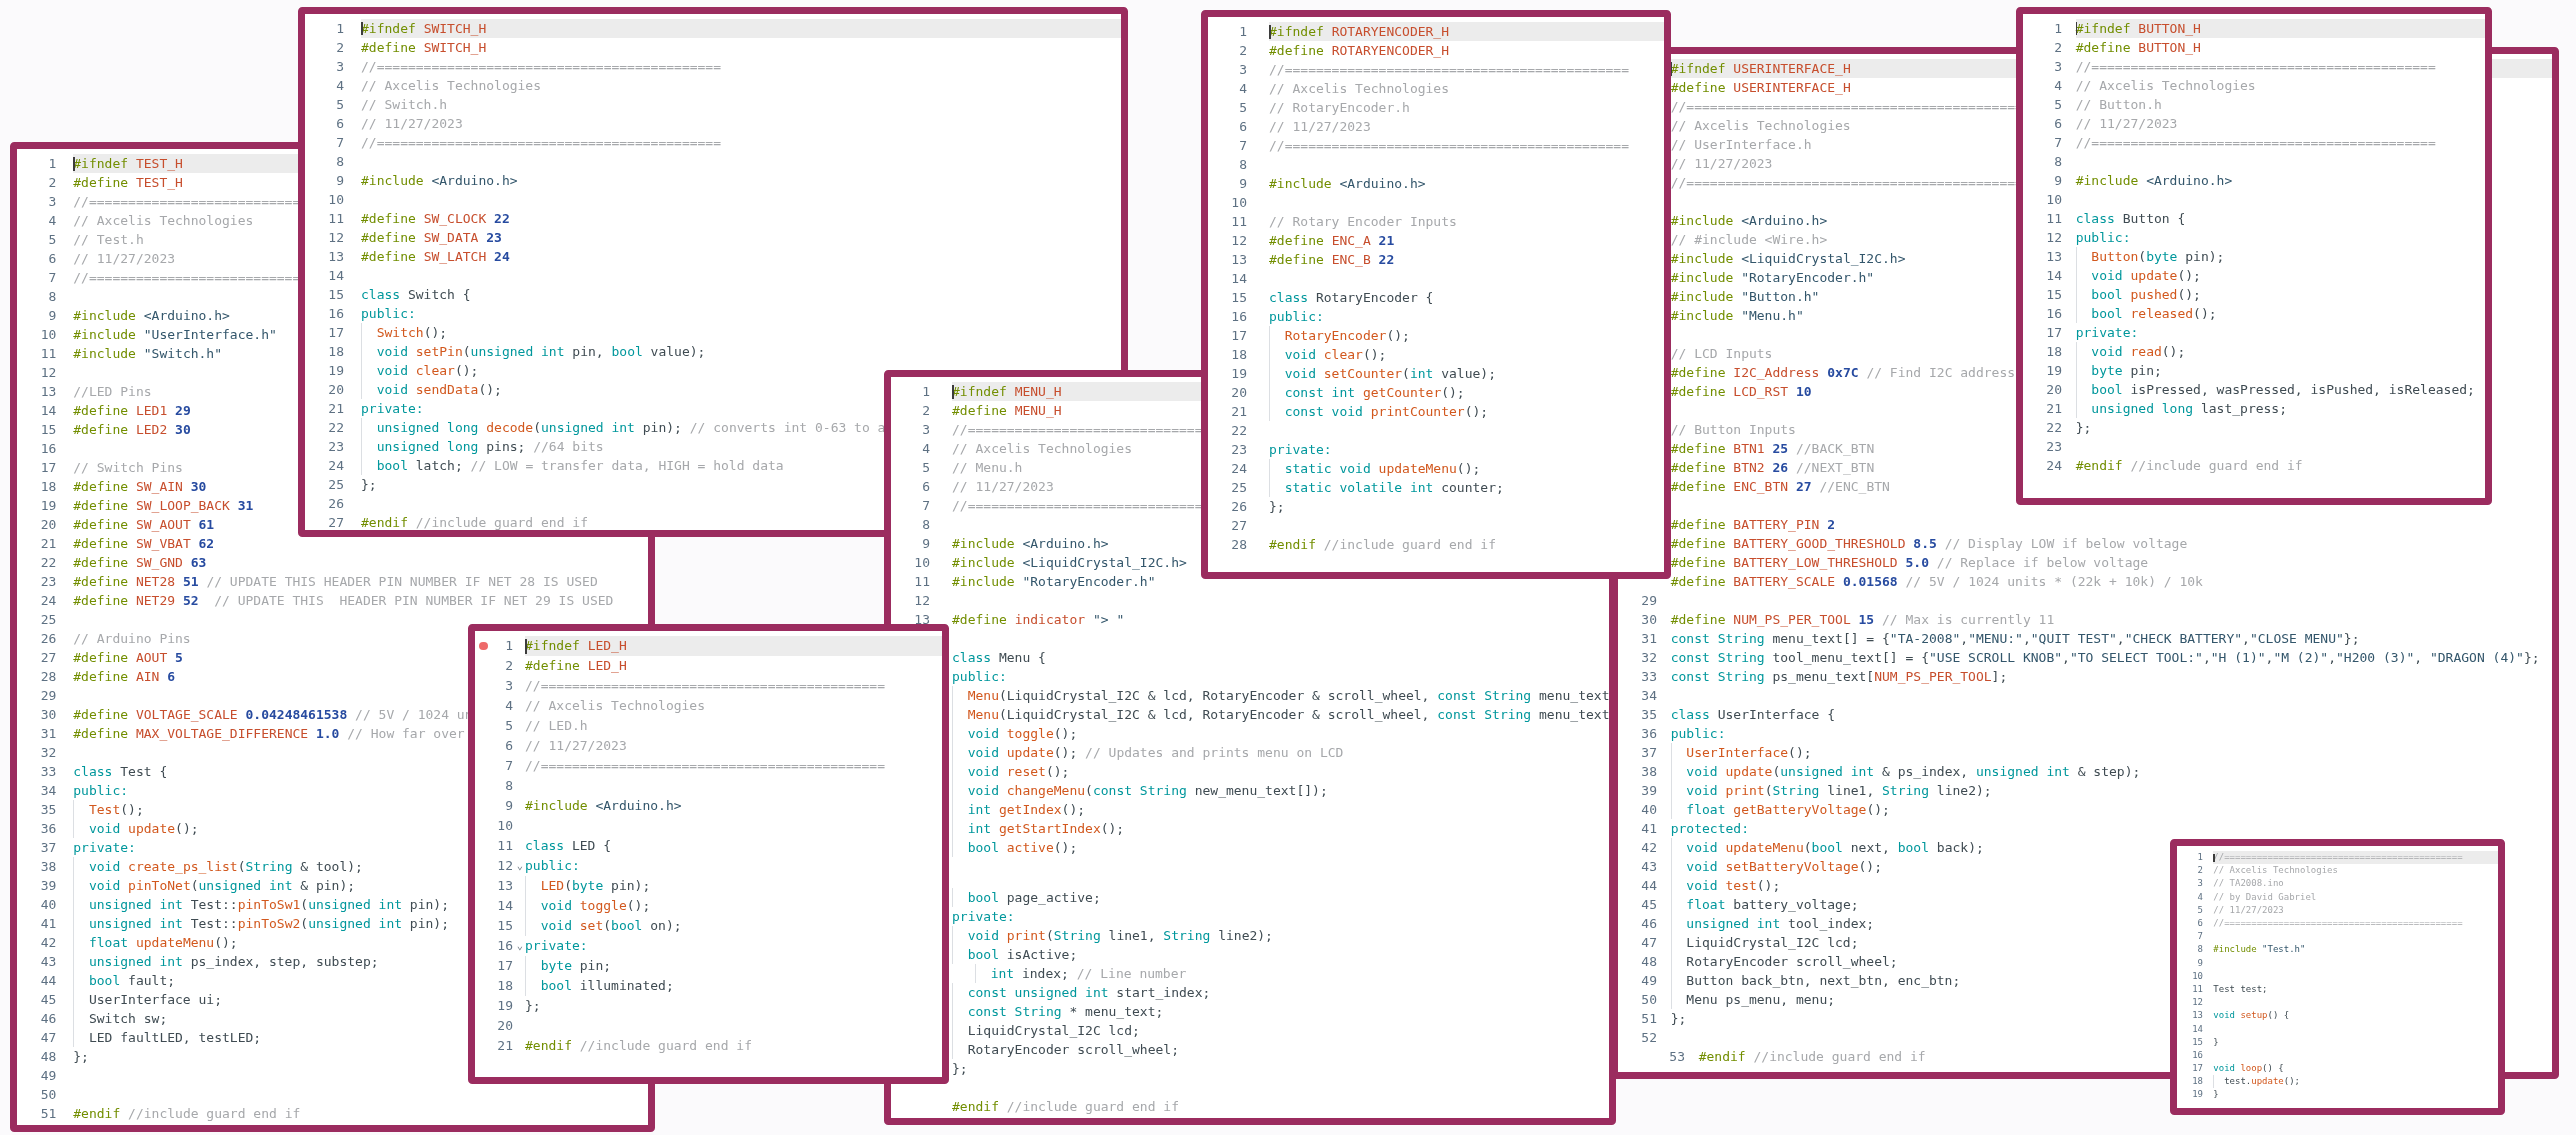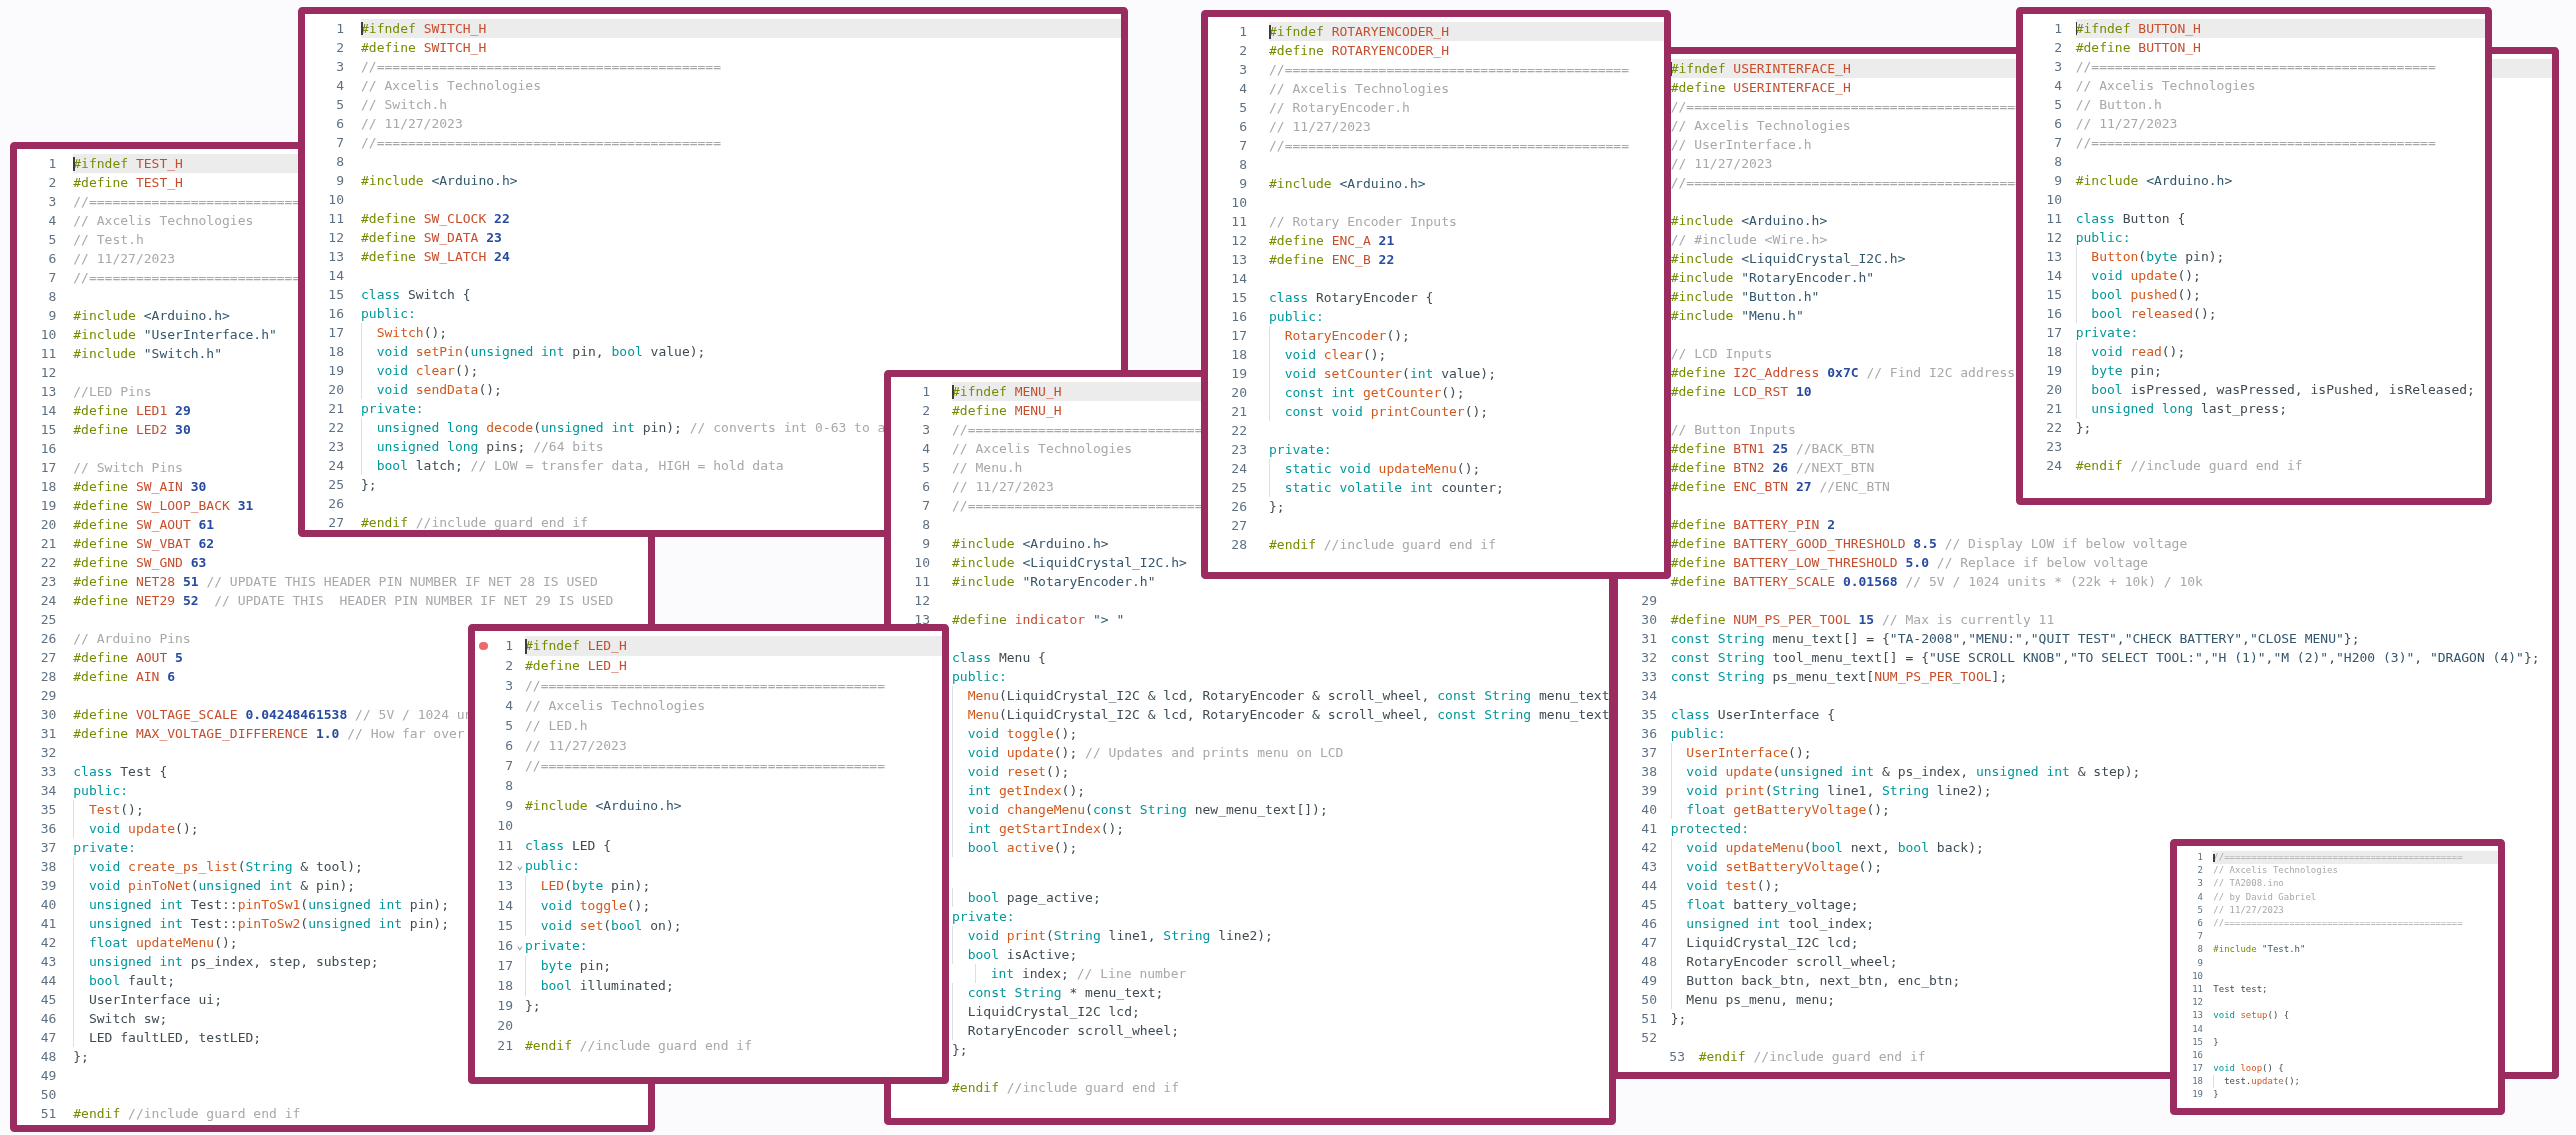--- a/index.html
+++ b/index.html
@@ -151,29 +151,30 @@
         <div class="row" style="height: 19px; line-height: 19px;"><span class="gutter" style="width: 39px; padding-right: 22px;">12</span><span class="code"></span></div>
         <div class="row" style="height: 19px; line-height: 19px;"><span class="gutter" style="width: 39px; padding-right: 22px;">13</span><span class="code"><span class="c-p">#define </span><span class="c-m">indicator </span><span class="c-s">"&gt; "</span></span></div>
         <div class="row" style="height: 19px; line-height: 19px;"><span class="gutter" style="width: 39px; padding-right: 22px;"></span><span class="code"></span></div>
         <div class="row" style="height: 19px; line-height: 19px;"><span class="gutter" style="width: 39px; padding-right: 22px;"></span><span class="code"><span class="c-k">class </span><span class="c-i">Menu {</span></span></div>
         <div class="row" style="height: 19px; line-height: 19px;"><span class="gutter" style="width: 39px; padding-right: 22px;"></span><span class="code"><span class="c-k">public:</span></span></div>
         <div class="row g" style="height: 19px; line-height: 19px;"><span class="gutter" style="width: 39px; padding-right: 22px;"></span><span class="code"><span class="c-i">  </span><span class="c-f">Menu</span><span class="c-i">(LiquidCrystal_I2C &amp; lcd, RotaryEncoder &amp; scroll_wheel, </span><span class="c-k">const String</span><span class="c-i"> menu_text[</span></span></div>
         <div class="row g" style="height: 19px; line-height: 19px;"><span class="gutter" style="width: 39px; padding-right: 22px;"></span><span class="code"><span class="c-i">  </span><span class="c-f">Menu</span><span class="c-i">(LiquidCrystal_I2C &amp; lcd, RotaryEncoder &amp; scroll_wheel, </span><span class="c-k">const String</span><span class="c-i"> menu_text[</span></span></div>
         <div class="row g" style="height: 19px; line-height: 19px;"><span class="gutter" style="width: 39px; padding-right: 22px;"></span><span class="code"><span class="c-i">  </span><span class="c-k">void </span><span class="c-f">toggle</span><span class="c-i">();</span></span></div>
         <div class="row g" style="height: 19px; line-height: 19px;"><span class="gutter" style="width: 39px; padding-right: 22px;"></span><span class="code"><span class="c-i">  </span><span class="c-k">void </span><span class="c-f">update</span><span class="c-i">(); </span><span class="c-c">// Updates and prints menu on LCD</span></span></div>
         <div class="row g" style="height: 19px; line-height: 19px;"><span class="gutter" style="width: 39px; padding-right: 22px;"></span><span class="code"><span class="c-i">  </span><span class="c-k">void </span><span class="c-f">reset</span><span class="c-i">();</span></span></div>
+        <div class="row g" style="height: 19px; line-height: 19px;"><span class="gutter" style="width: 39px; padding-right: 22px;"></span><span class="code"><span class="c-i">  </span><span class="c-k">void </span><span class="c-f">changeMenu</span><span class="c-i">(</span><span class="c-k">const String</span><span class="c-i"> new_menu_text[]);</span></span></div>
         <div class="row g" style="height: 19px; line-height: 19px;"><span class="gutter" style="width: 39px; padding-right: 22px;"></span><span class="code"><span class="c-i">  </span><span class="c-k">int </span><span class="c-f">getIndex</span><span class="c-i">();</span></span></div>
-        <div class="row g" style="height: 19px; line-height: 19px;"><span class="gutter" style="width: 39px; padding-right: 22px;"></span><span class="code"><span class="c-i">  </span><span class="c-k">void </span><span class="c-f">changeMenu</span><span class="c-i">(</span><span class="c-k">const String</span><span class="c-i"> new_menu_text[]);</span></span></div>
         <div class="row g" style="height: 19px; line-height: 19px;"><span class="gutter" style="width: 39px; padding-right: 22px;"></span><span class="code"><span class="c-i">  </span><span class="c-k">int </span><span class="c-f">getStartIndex</span><span class="c-i">();</span></span></div>
         <div class="row g" style="height: 19px; line-height: 19px;"><span class="gutter" style="width: 39px; padding-right: 22px;"></span><span class="code"><span class="c-i">  </span><span class="c-k">bool </span><span class="c-f">active</span><span class="c-i">();</span></span></div>
         <div class="row g" style="height: 19px; line-height: 19px; margin-top: 31px;"><span class="gutter" style="width: 39px; padding-right: 22px;"></span><span class="code"><span class="c-i">  </span><span class="c-k">bool</span><span class="c-i"> page_active;</span></span></div>
         <div class="row" style="height: 19px; line-height: 19px;"><span class="gutter" style="width: 39px; padding-right: 22px;"></span><span class="code"><span class="c-k">private:</span></span></div>
         <div class="row g" style="height: 19px; line-height: 19px;"><span class="gutter" style="width: 39px; padding-right: 22px;"></span><span class="code"><span class="c-i">  </span><span class="c-k">void </span><span class="c-f">print</span><span class="c-i">(</span><span class="c-k">String</span><span class="c-i"> line1, </span><span class="c-k">String</span><span class="c-i"> line2);</span></span></div>
         <div class="row g" style="height: 19px; line-height: 19px;"><span class="gutter" style="width: 39px; padding-right: 22px;"></span><span class="code"><span class="c-i">  </span><span class="c-k">bool</span><span class="c-i"> isActive;</span></span></div>
         <div class="row g" style="height: 19px; line-height: 19px; gap: 23px;"><span class="gutter" style="width: 39px; padding-right: 22px;"></span><span class="code"><span class="c-i">  </span><span class="c-k">int</span><span class="c-i"> index; </span><span class="c-c">// Line number</span></span></div>
+        <div class="row g" style="height: 19px; line-height: 19px;"><span class="gutter" style="width: 39px; padding-right: 22px;"></span><span class="code"><span class="c-i">  </span><span class="c-k">const unsigned int</span><span class="c-i"> start_index;</span></span></div>
         <div class="row g" style="height: 19px; line-height: 19px;"><span class="gutter" style="width: 39px; padding-right: 22px;"></span><span class="code"><span class="c-i">  </span><span class="c-k">const String</span><span class="c-i"> * menu_text;</span></span></div>
         <div class="row g" style="height: 19px; line-height: 19px;"><span class="gutter" style="width: 39px; padding-right: 22px;"></span><span class="code"><span class="c-i">  LiquidCrystal_I2C lcd;</span></span></div>
         <div class="row g" style="height: 19px; line-height: 19px;"><span class="gutter" style="width: 39px; padding-right: 22px;"></span><span class="code"><span class="c-i">  RotaryEncoder scroll_wheel;</span></span></div>
         <div class="row" style="height: 19px; line-height: 19px;"><span class="gutter" style="width: 39px; padding-right: 22px;"></span><span class="code"><span class="c-i">};</span></span></div>
         <div class="row" style="height: 19px; line-height: 19px;"><span class="gutter" style="width: 39px; padding-right: 22px;"></span><span class="code"></span></div>
         <div class="row" style="height: 19px; line-height: 19px;"><span class="gutter" style="width: 39px; padding-right: 22px;"></span><span class="code"><span class="c-p">#endif </span><span class="c-c">//include guard end if</span></span></div>
       </div>
     </section>
     <section class="panel" style="left: 1201px; top: 10.3px; width: 470px; height: 569px; z-index: 6; font-size: 13px;">
       <div class="lines">

